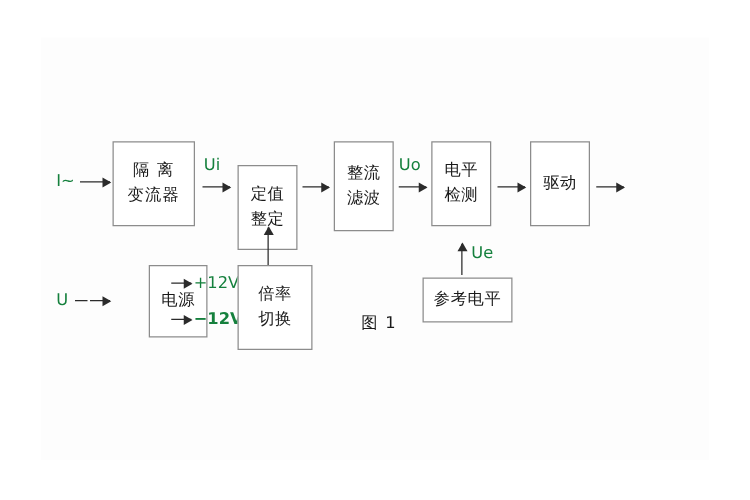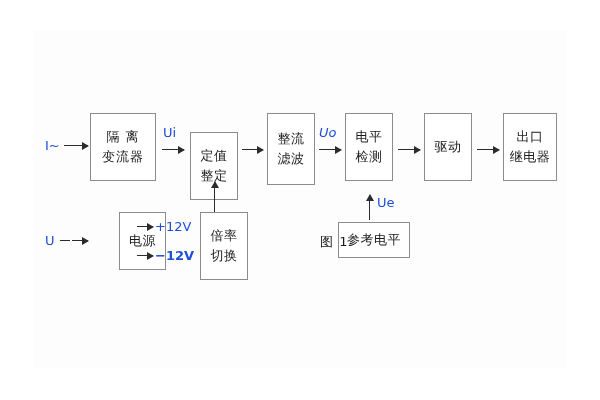--- a/index.html
+++ b/index.html
@@ -37,21 +37,21 @@
     color: #1a1a1a;
     font-size: 13px;
     line-height: 1.55;
     letter-spacing: 0.5px;
     white-space: nowrap;
   }
   .box .ln { display: block; }
   .box.wide { letter-spacing: 1px; }
   .lbl {
     position: absolute;
-    color: #1d4ed8;
+    color: #15803d;
     font-size: 13px;
     white-space: nowrap;
     line-height: 1;
   }
   
   .harrow {
     position: absolute;
     height: 1px;
     background: #2b2b2b;
   }
@@ -120,64 +120,60 @@
     <span class="ln">整定</span>
   </div>
 
   <div class="harrow" style="left:242px; top:149px; width:21px;"></div>
 
   <div class="box" style="left:267px; top:113px; width:48px; height:72px;">
     <span class="ln">整流</span>
     <span class="ln">滤波</span>
   </div>
 
-  <div class="lbl" style="left:319px; top:126px;font-style:italic;">Uo</div>
+  <div class="lbl" style="left:319px; top:126px;">Uo</div>
   <div class="harrow" style="left:319px; top:149px; width:22px;"></div>
 
   <div class="box" style="left:345px; top:113px; width:48px; height:68px;">
     <span class="ln">电平</span>
     <span class="ln">检测</span>
   </div>
 
   <div class="harrow" style="left:398px; top:149px; width:22px;"></div>
 
   <div class="box" style="left:424px; top:113px; width:48px; height:68px;">
     <span class="ln">驱动</span>
   </div>
 
   <div class="harrow" style="left:477px; top:149px; width:22px;"></div>
 
-  <div class="box" style="left:503px; top:113px; width:54px; height:68px;">
-    <span class="ln">出口</span>
-    <span class="ln">继电器</span>
-  </div>
 
   <div class="lbl" style="left:45px; top:234px;">U</div>
   <div class="hline" style="left:60px; top:240px; width:10px;"></div>
   <div class="harrow" style="left:72px; top:240px; width:16px;"></div>
 
   <div class="box" style="left:90px; top:212px; width:47px; height:58px;margin-left:29px;">
     <span class="ln">电源</span>
   </div>
 
   <div class="harrow" style="left:137px; top:226px; width:16px;"></div>
   <div class="lbl" style="left:155px; top:220px;">+12V</div>
 
   <div class="harrow" style="left:137px; top:255px; width:16px;"></div>
   <div class="lbl" style="left:155px; top:249px;font-weight:bold;">−12V</div>
 
-  <div class="box" style="left:190px; top:212px; width:48px; height:68px;margin-left:10px;">
+  <div class="box" style="left:190px; top:212px; width:60px; height:68px;">
     <span class="ln">倍率</span>
     <span class="ln">切换</span>
   </div>
 
   <div class="varrow" style="left:214px; top:182px; height:30px;"></div>
 
   <div class="varrow" style="left:369px; top:195px; height:25px;"></div>
   <div class="lbl" style="left:377px; top:196px;">Ue</div>
 
   <div class="box" style="left:338px; top:222px; width:72px; height:36px;">
     <span class="ln">参考电平</span>
   </div>
 
-  <div class="caption" style="left:289px; top:233px;margin-left:31px;">图 1</div>
+  <div class="caption" style="left:289px; top:249px;">图 1</div>
 
 </div>
 
 </body></html>

